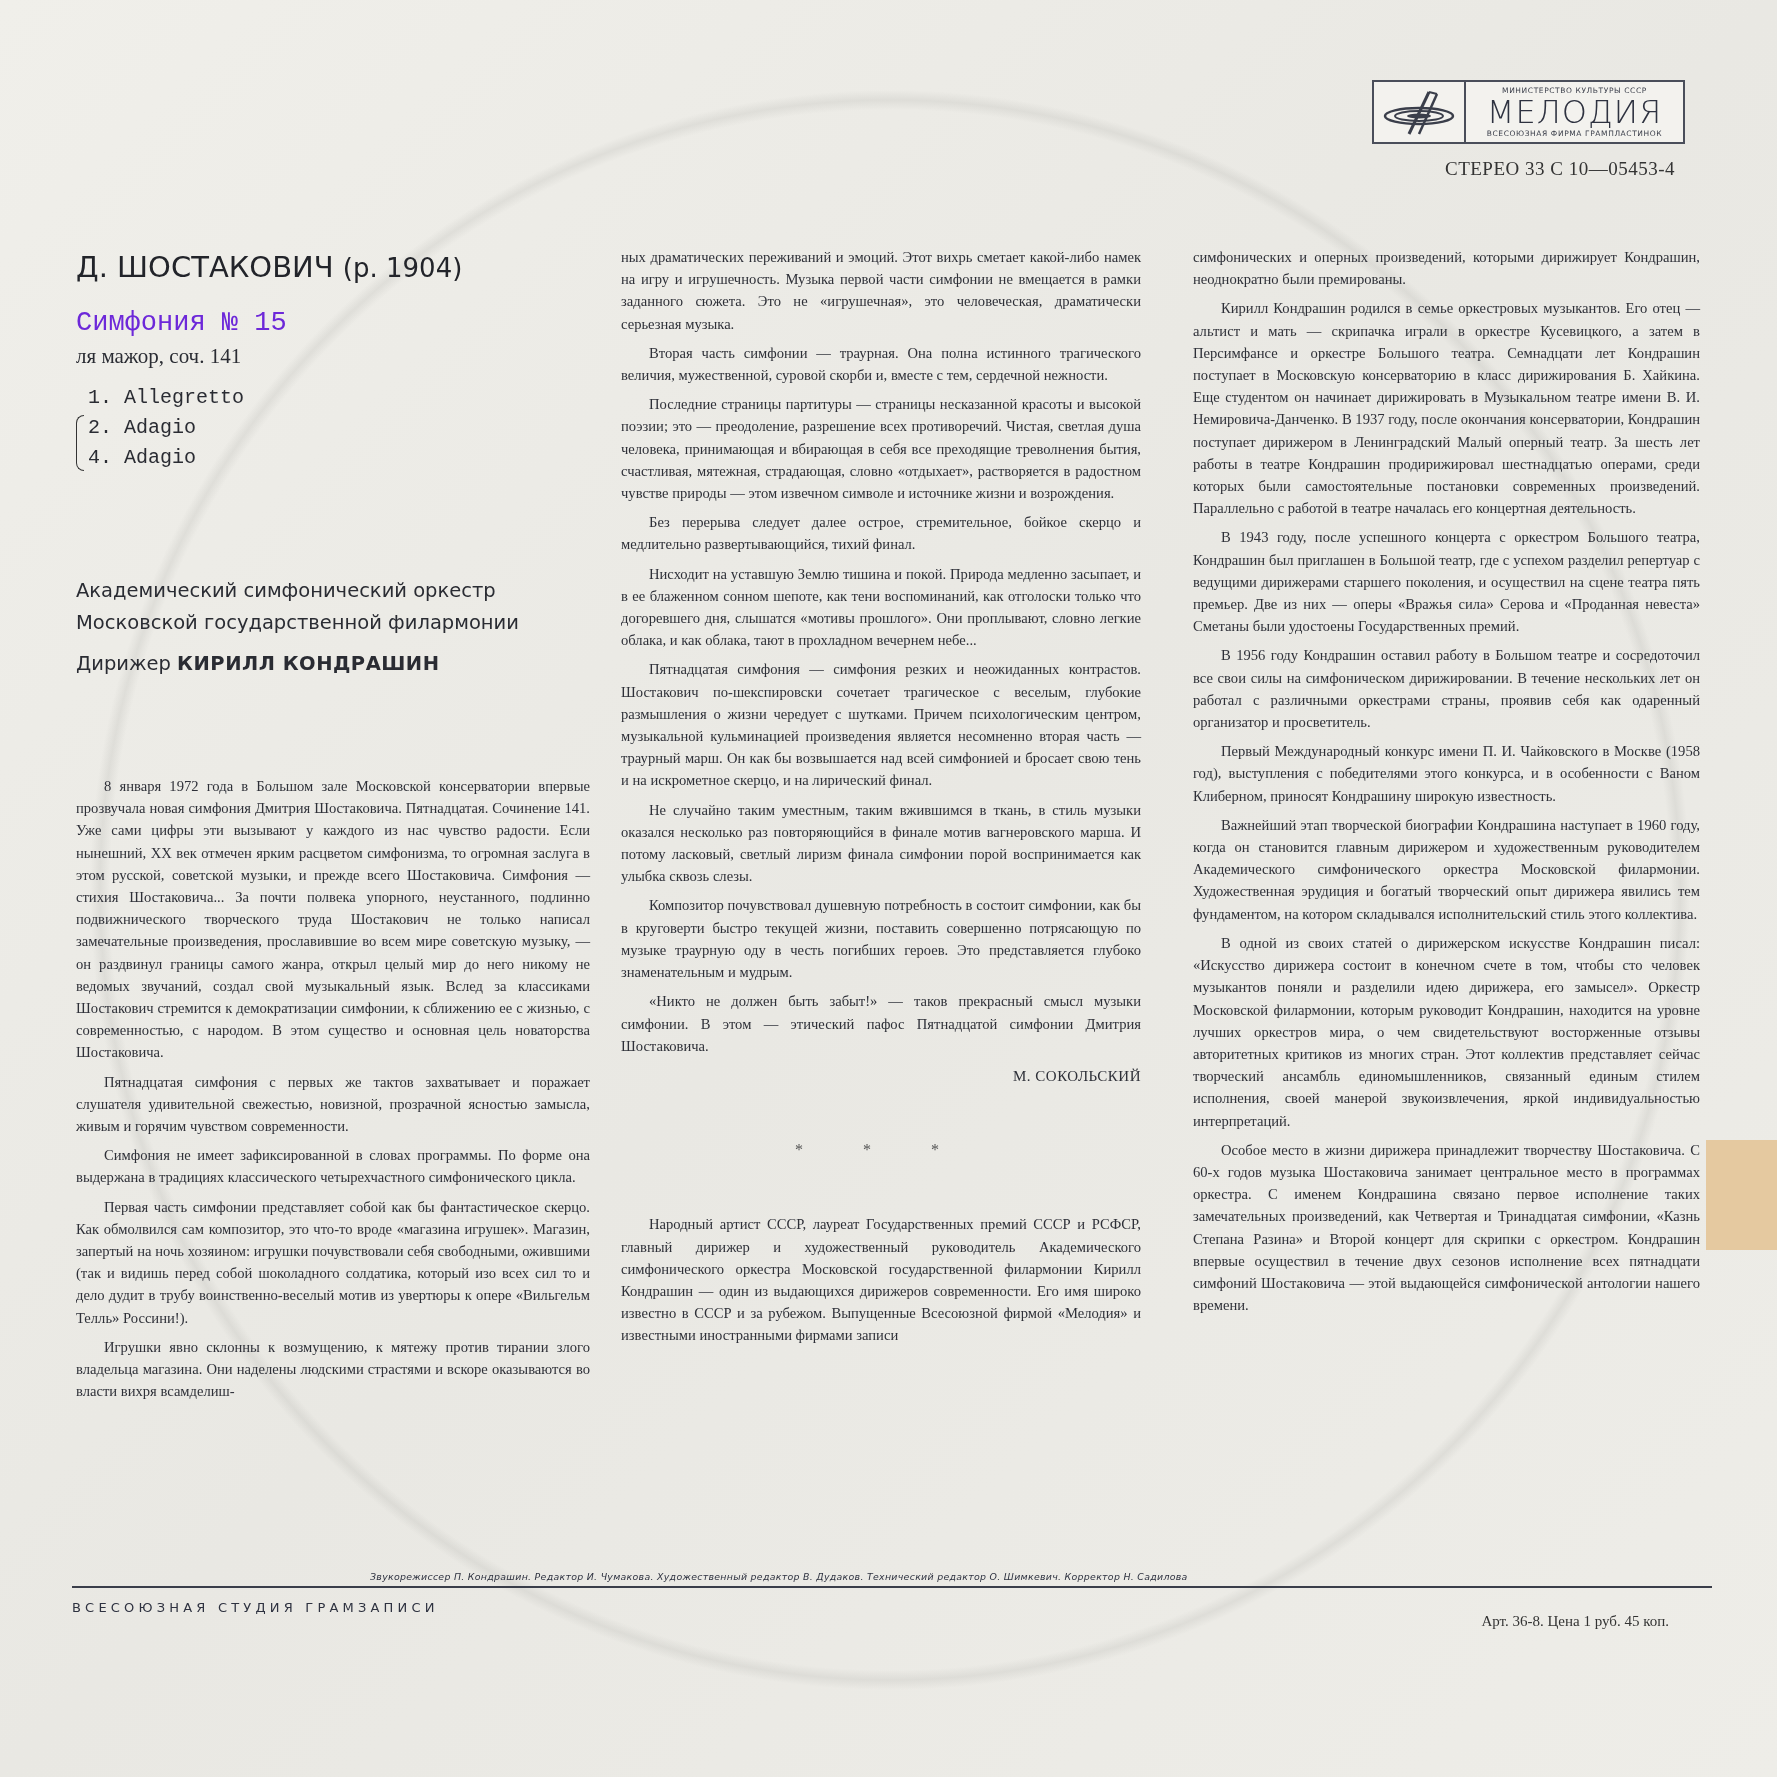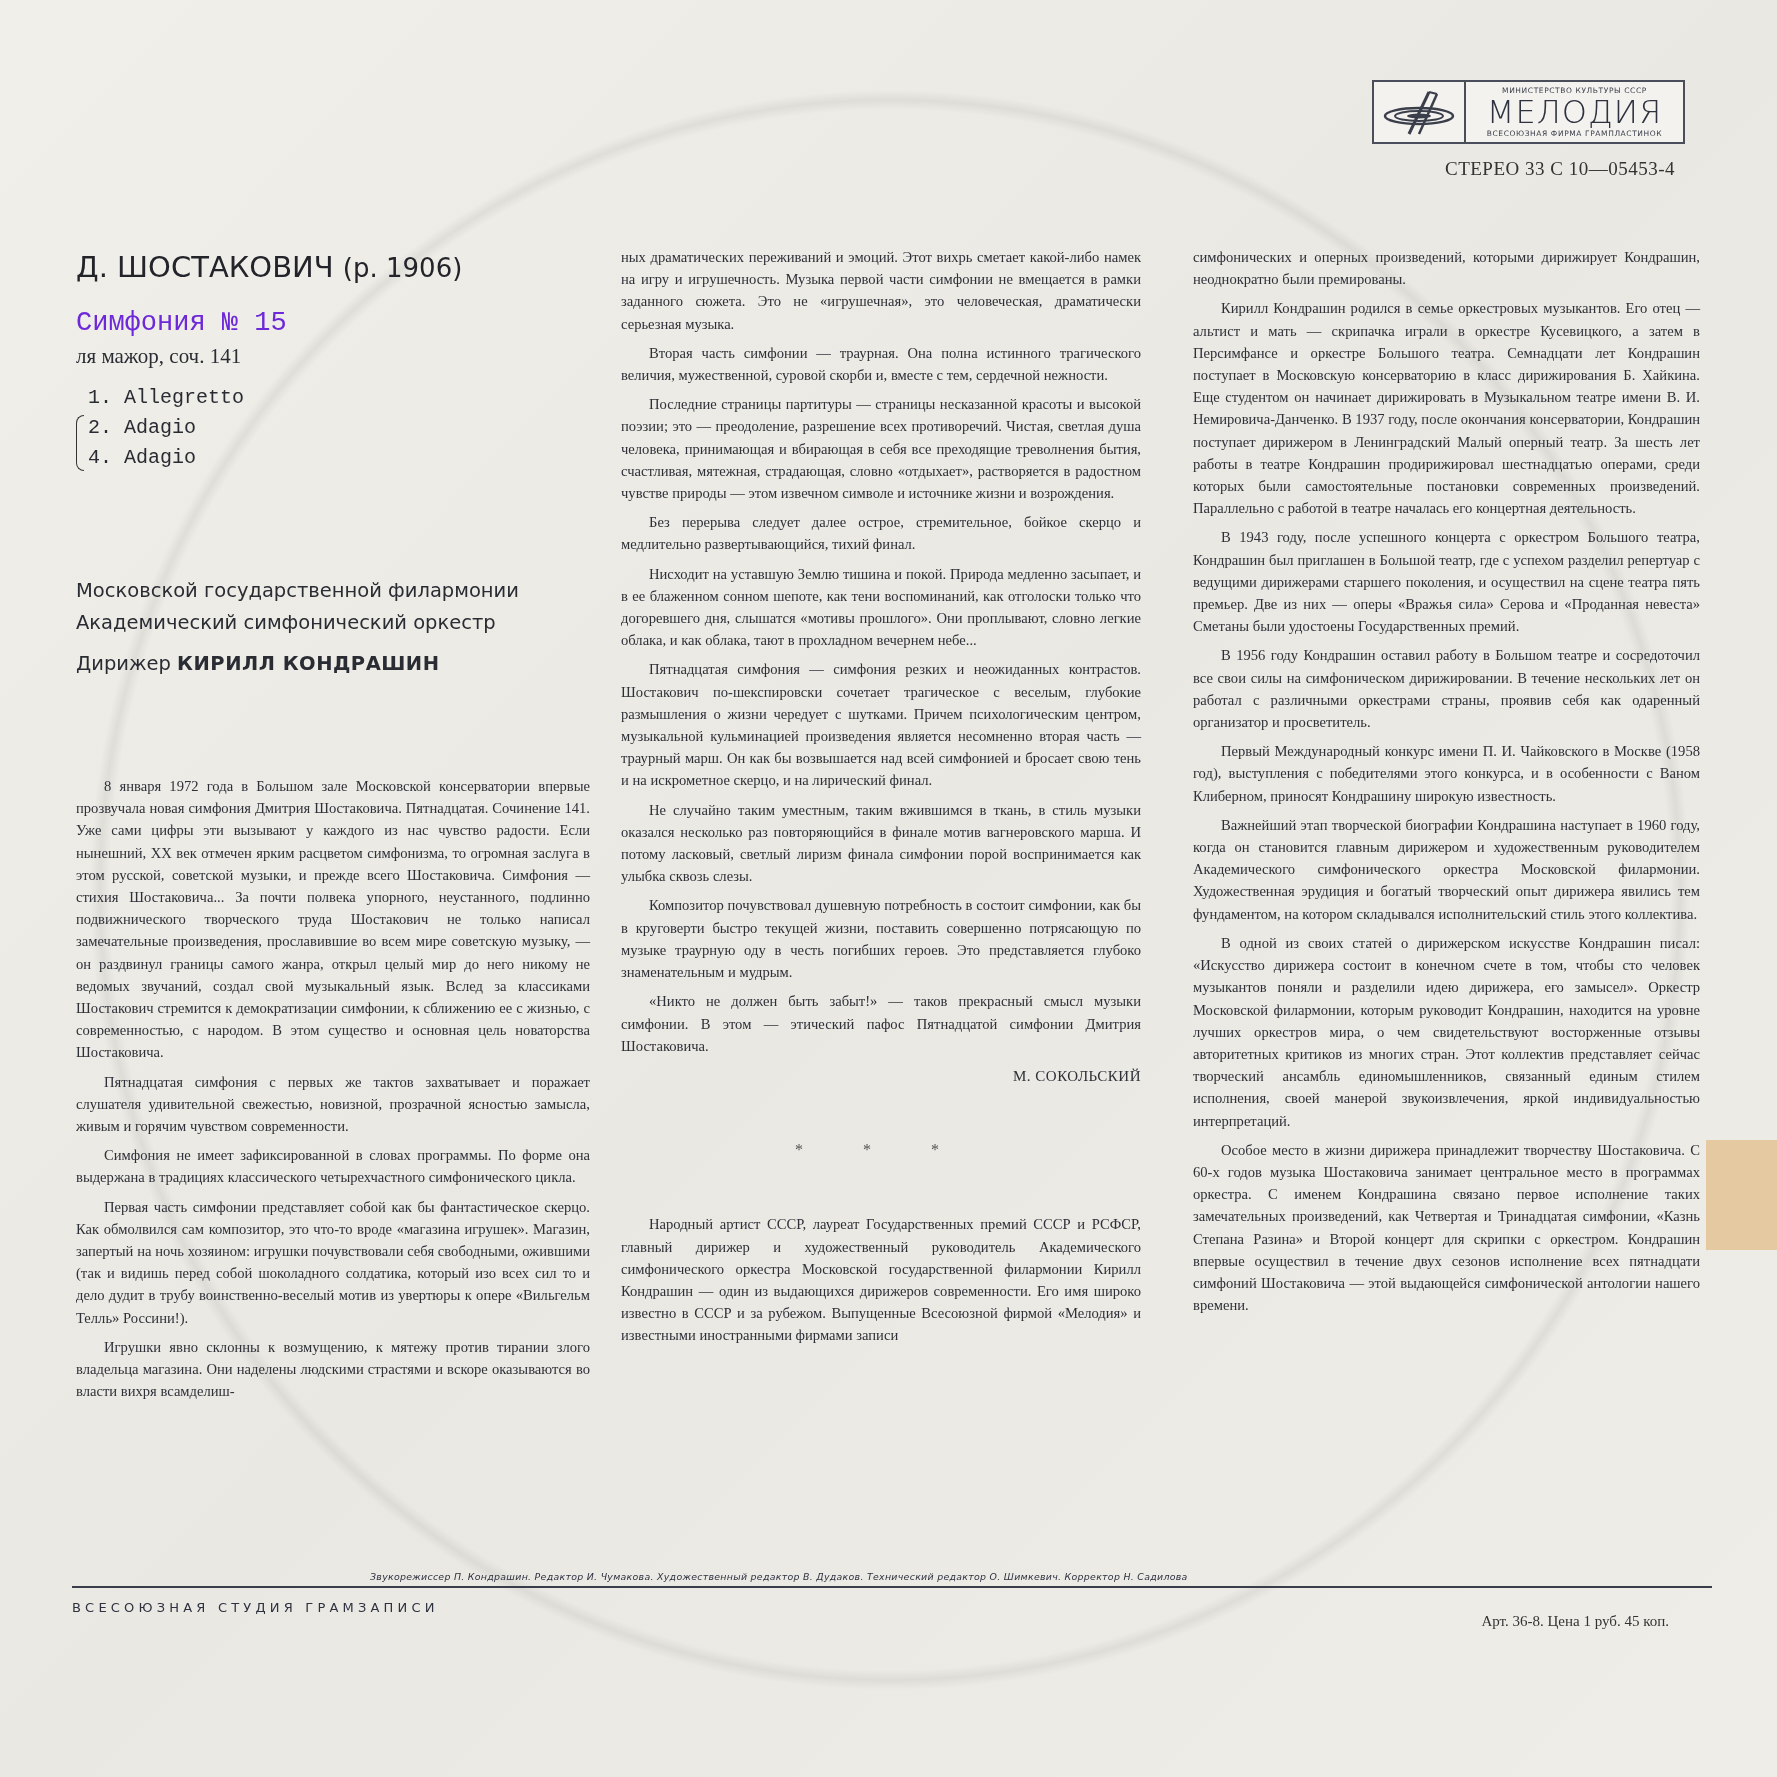--- a/index.html
+++ b/index.html
@@ -72,35 +72,35 @@
     <div class="logo-top">МИНИСТЕРСТВО КУЛЬТУРЫ СССР</div>
     <div class="logo-name">МЕЛОДИЯ</div>
     <div class="logo-bottom">ВСЕСОЮЗНАЯ ФИРМА ГРАМПЛАСТИНОК</div>
   </div>
 </div>
 <div class="catno">СТЕРЕО 33 С 10—05453-4</div>
 
 <div class="header">
   <div class="composer">
     <span>Д. ШОСТАКОВИЧ</span>
-    <span class="dates">(р. 1906)</span>
+    <span class="dates">(р. 1904)</span>
   </div>
   <div class="work-title">Симфония № 15</div>
   <div class="work-sub">ля мажор, соч. 141</div>
   <ul class="movements" style="position:relative;">
     <span class="brace"></span>
     <li>1. Allegretto</li>
     <li>2. Adagio</li>
     <li>4. Adagio</li>
   </ul>
 </div>
 
 <div class="ensemble">
+  <div>Академический симфонический оркестр</div>
   <div>Московской государственной филармонии</div>
-  <div>Академический симфонический оркестр</div>
   <div class="conductor">
     <span>Дирижер</span>
     <b>КИРИЛЛ КОНДРАШИН</b>
   </div>
 </div>
 
 <div class="col col1">
   <p>8 января 1972 года в Большом зале Московской консерватории впервые прозвучала новая симфония Дмитрия Шостаковича. Пятнадцатая. Сочинение 141. Уже сами цифры эти вызывают у каждого из нас чувство радости. Если нынешний, XX век отмечен ярким расцветом симфонизма, то огромная заслуга в этом русской, советской музыки, и прежде всего Шостаковича. Симфония — стихия Шостаковича... За почти полвека упорного, неустанного, подлинно подвижнического творческого труда Шостакович не только написал замечательные произведения, прославившие во всем мире советскую музыку, — он раздвинул границы самого жанра, открыл целый мир до него никому не ведомых звучаний, создал свой музыкальный язык. Вслед за классиками Шостакович стремится к демократизации симфонии, к сближению ее с жизнью, с современностью, с народом. В этом существо и основная цель новаторства Шостаковича.</p>
   <p>Пятнадцатая симфония с первых же тактов захватывает и поражает слушателя удивительной свежестью, новизной, прозрачной ясностью замысла, живым и горячим чувством современности.</p>
   <p>Симфония не имеет зафиксированной в словах программы. По форме она выдержана в традициях классического четырехчастного симфонического цикла.</p>

